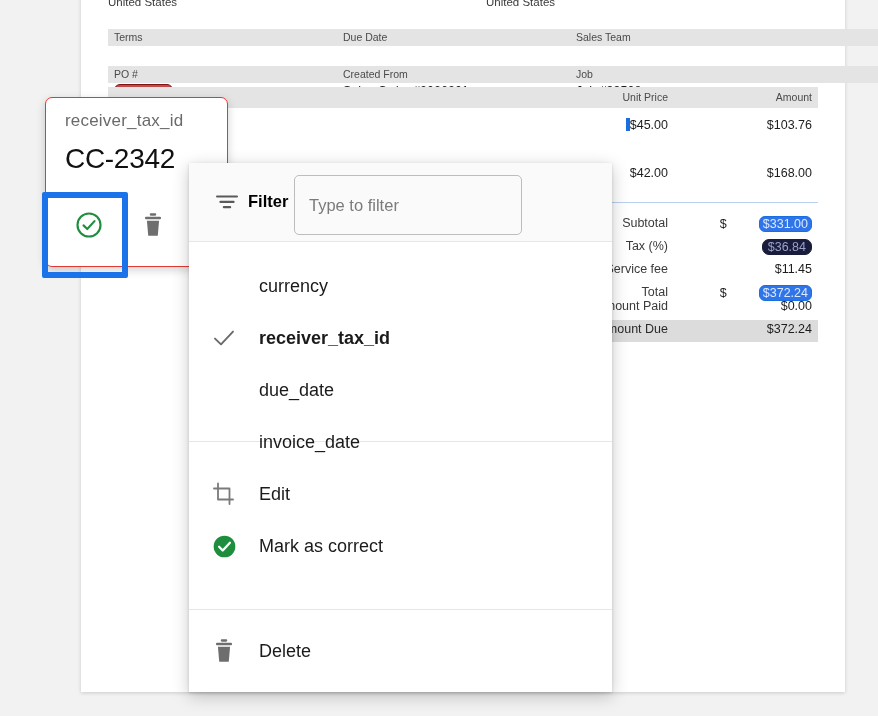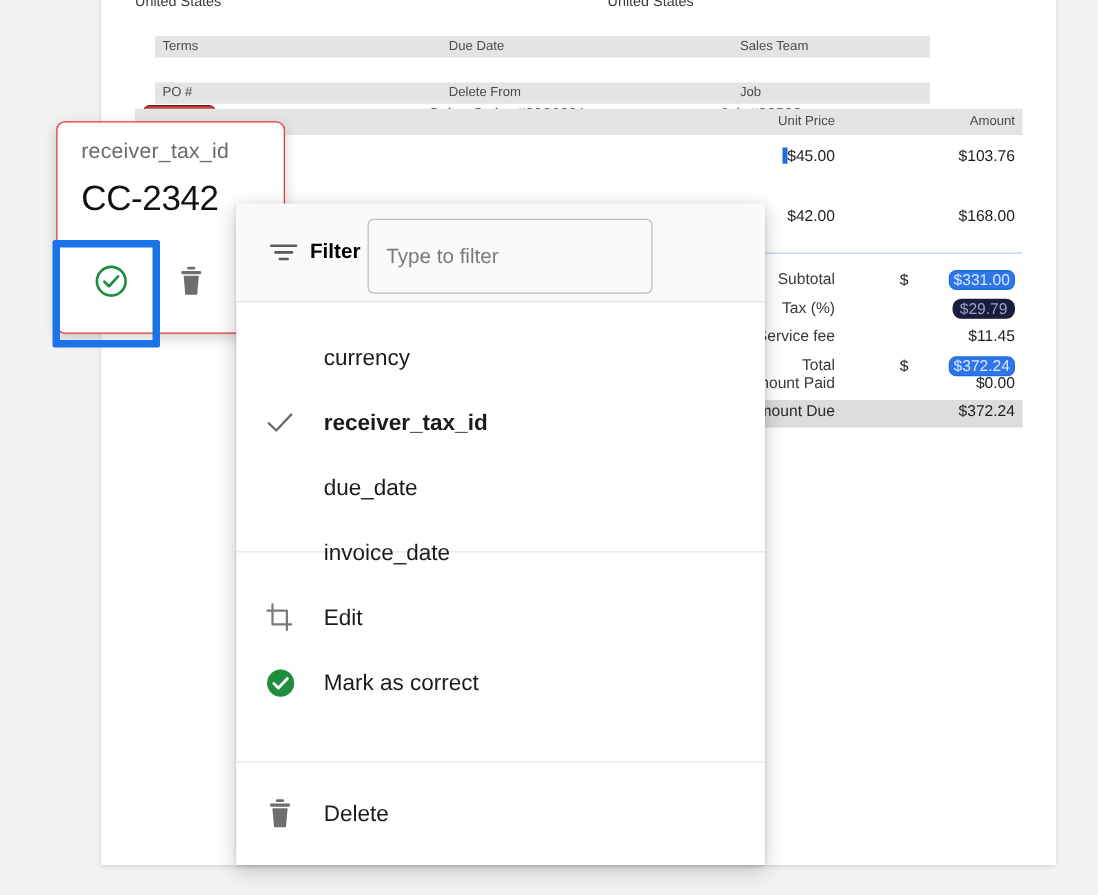--- a/index.html
+++ b/index.html
@@ -21,23 +21,22 @@
     box-shadow:0 1px 4px rgba(0,0,0,.16);
   }
   .doc-inner{position:absolute;left:27px;top:0;width:710px;height:100%;}
 
   .addr-row{position:absolute;top:26px;left:0;width:100%;height:14px;}
   .addr-a{position:absolute;left:0;   top:0;font-size:11.5px;color:#3a3a3a;}
   .addr-b{position:absolute;left:378px;top:0;font-size:11.5px;color:#3a3a3a;}
 
   
   .band{
-    position:absolute;left:0;width:620px;height:17px;
+    position:absolute;left:0;width:770px;height:17px;
     background:#e4e4e4;
-    margin-left:16px;
   }
   .band .cell{position:absolute;top:2px;font-size:10.5px;color:#4a4a4a;}
   .valrow{position:absolute;left:0;width:710px;height:19px;}
   .valrow .cell{position:absolute;top:0;font-size:12.5px;color:#1d1d1d;}
   .c1{left:6px;}  .c2{left:235px;} .c3{left:468px;}
 
   
   .hl-blue{
     background:#bcd6f7;border:1.6px solid #1a6ee0;border-radius:4px;
     padding:0 2px;color:#111;display:inline-block;line-height:15px;
@@ -163,21 +162,21 @@
     </div>
 
     <div class="band" style="top:59px">
       <span class="cell c1">Terms</span>
       <span class="cell c2">Due Date</span>
       <span class="cell c3">Sales Team</span>
     </div>
 
     <div class="band" style="top:96px">
       <span class="cell c1">PO #</span>
-      <span class="cell c2">Delete From</span>
+      <span class="cell c2">Created From</span>
       <span class="cell c3">Job</span>
     </div>
     <div class="valrow" style="top:114px">
       <span class="cell c1"><span class="hl-red">CC-2342</span></span>
       <span class="cell c2">Sales Order #2026201</span>
       <span class="cell c3">Job #33508</span>
     </div>
 
     <div id="items-head">
       <span class="th th-unit">Unit Price</span>
@@ -194,21 +193,21 @@
     </div>
 
     <div id="tot-rule"></div>
 
     <div class="tot-row" style="top:246px">
       <span class="lbl">Subtotal</span>
       <span class="amt val">$<span class="hl-blue2">$331.00</span></span>
     </div>
     <div class="tot-row" style="top:269px">
       <span class="lbl">Tax (%)</span>
-      <span class="val"><span class="hl-navy">$29.79</span></span>
+      <span class="val"><span class="hl-navy">$36.84</span></span>
     </div>
     <div class="tot-row" style="top:292px">
       <span class="lbl">Service fee</span>
       <span class="val">$11.45</span>
     </div>
     <div class="tot-row" style="top:315px">
       <span class="lbl">Total</span>
       <span class="val">$<span class="hl-blue2">$372.24</span></span>
     </div>
     <div class="tot-row" style="top:329px">

